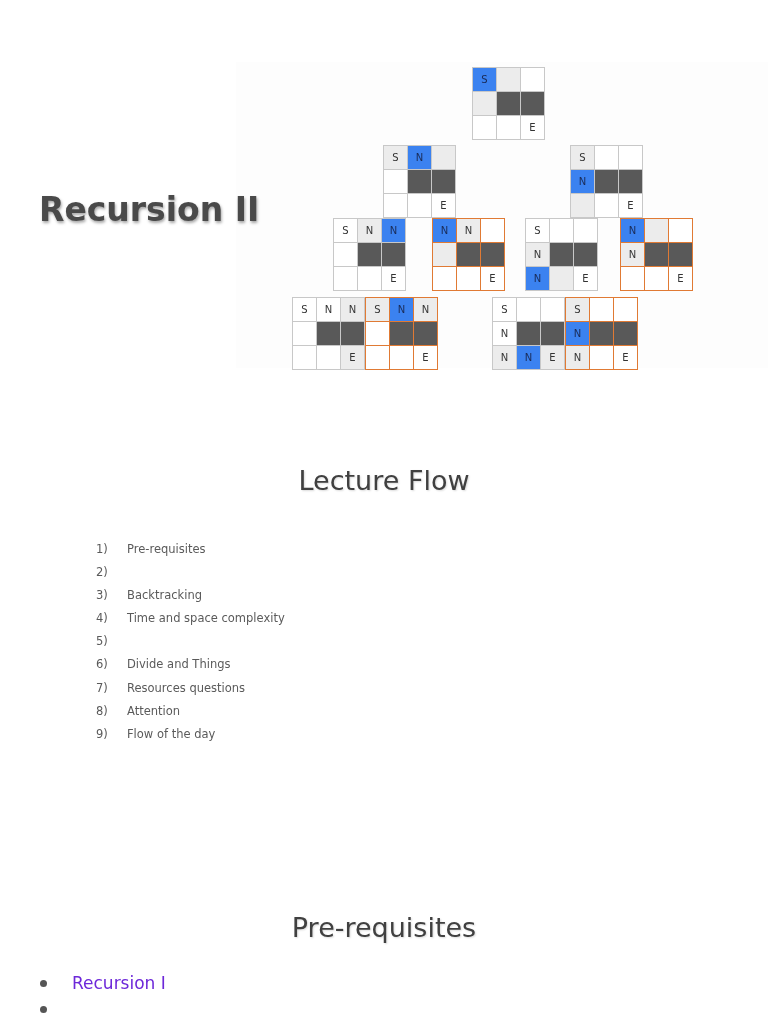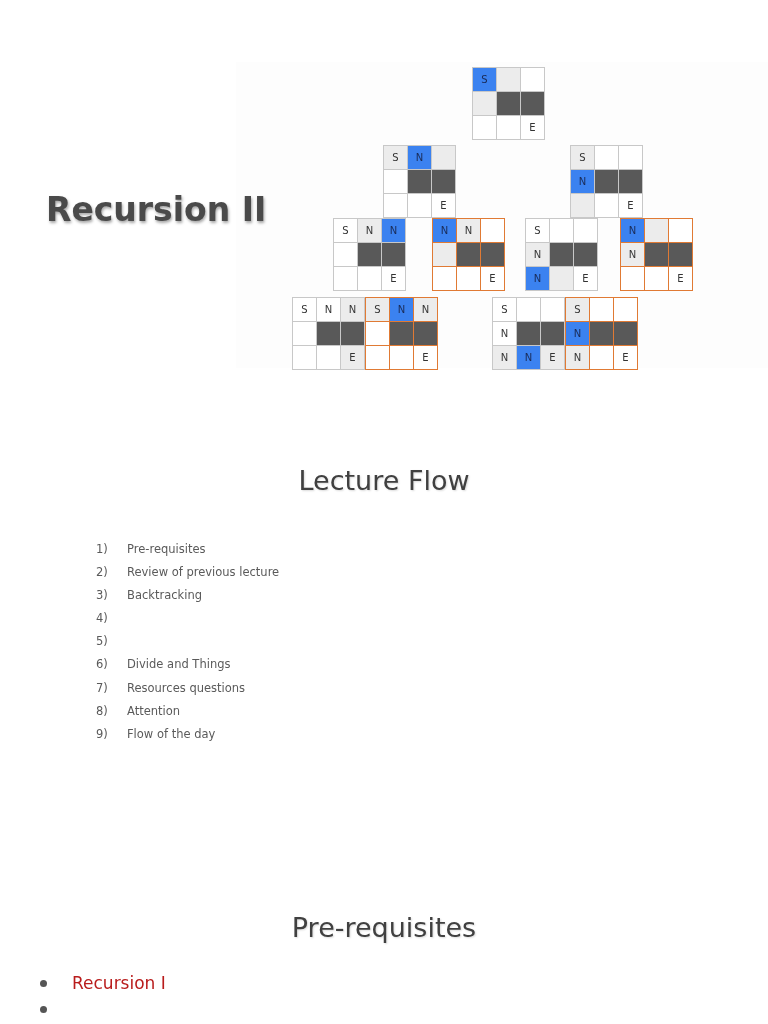--- a/index.html
+++ b/index.html
@@ -5,21 +5,21 @@
     html, body { margin: 0; padding: 0; }
     body {
       width: 768px; height: 1024px; background: #ffffff; position: relative; overflow: hidden;
       font-family: "DejaVu Sans", sans-serif; color: #595959;
     }
     .diagram-bg {
       position: absolute; left: 236px; top: 62px; width: 532px; height: 306px;
       background: #fdfdfd;
     }
     .title {
-      position: absolute; left: 46px; top: 190px; font-size: 33px; font-weight: bold;
+      position: absolute; left: 39px; top: 190px; font-size: 33px; font-weight: bold;
       color: #4a4a4a; letter-spacing: 0px;
       text-shadow: 1px 2px 3px rgba(0,0,0,0.35);
       font-family: "DejaVu Sans", sans-serif;
     }
     .grid {
       position: absolute; display: grid;
       grid-template-columns: repeat(3, 23px); grid-template-rows: repeat(3, 23px);
       border: 1px solid #c8c8c8; background: #c8c8c8; gap: 1px;
     }
     .grid.orange { border: 1.5px solid #e07a34; background: #e07a34; }
@@ -33,21 +33,21 @@
     .cell.b { background: #3b82f0; color: #1a2a55; }
     .h1 {
       position: absolute; left: 0; width: 768px; text-align: center;
       font-size: 27px; color: #404040; font-weight: normal;
       text-shadow: 1px 1px 2px rgba(0,0,0,0.15);
     }
     .flow-list { position: absolute; left: 96px; top: 542px; margin: 0; padding: 0; list-style: none; }
     .flow-list li { height: 23.1px; font-size: 11.5px; color: #5a5a5a; display: flex; }
     .flow-list .num { width: 31px; }
     .prereq-list { position: absolute; left: 40px; top: 970px; margin: 0; padding: 0; list-style: none; }
-    .prereq-list li { font-size: 17px; color: #b91c1c; height: 26px; display: flex; align-items: center; }
+    .prereq-list li { font-size: 17px; color: #6d28d9; height: 26px; display: flex; align-items: center; }
     .bullet { width: 7px; height: 7px; border-radius: 50%; background: #555; margin-right: 25px; display: inline-block; }
   </style>
 </head>
 <body>
 
 <div class="diagram-bg"></div>
 
 <div class="title">Recursion II</div>
 
 <div class="grid" style="left:472px;top:67px;">
@@ -174,28 +174,28 @@
 
 <div class="h1" style="top:465px;">Lecture Flow</div>
 
 <ul class="flow-list">
   <li>
       <span class="num">1)</span>
       <span>Pre-requisites</span>
     </li>
   <li>
       <span class="num">2)</span>
-      <span>Review of previous lecture</span>
     </li>
   <li>
       <span class="num">3)</span>
       <span>Backtracking</span>
     </li>
   <li>
       <span class="num">4)</span>
+      <span>Time and space complexity</span>
     </li>
   <li>
       <span class="num">5)</span>
     </li>
   <li>
       <span class="num">6)</span>
       <span>Divide and Things</span>
     </li>
   <li>
       <span class="num">7)</span>

